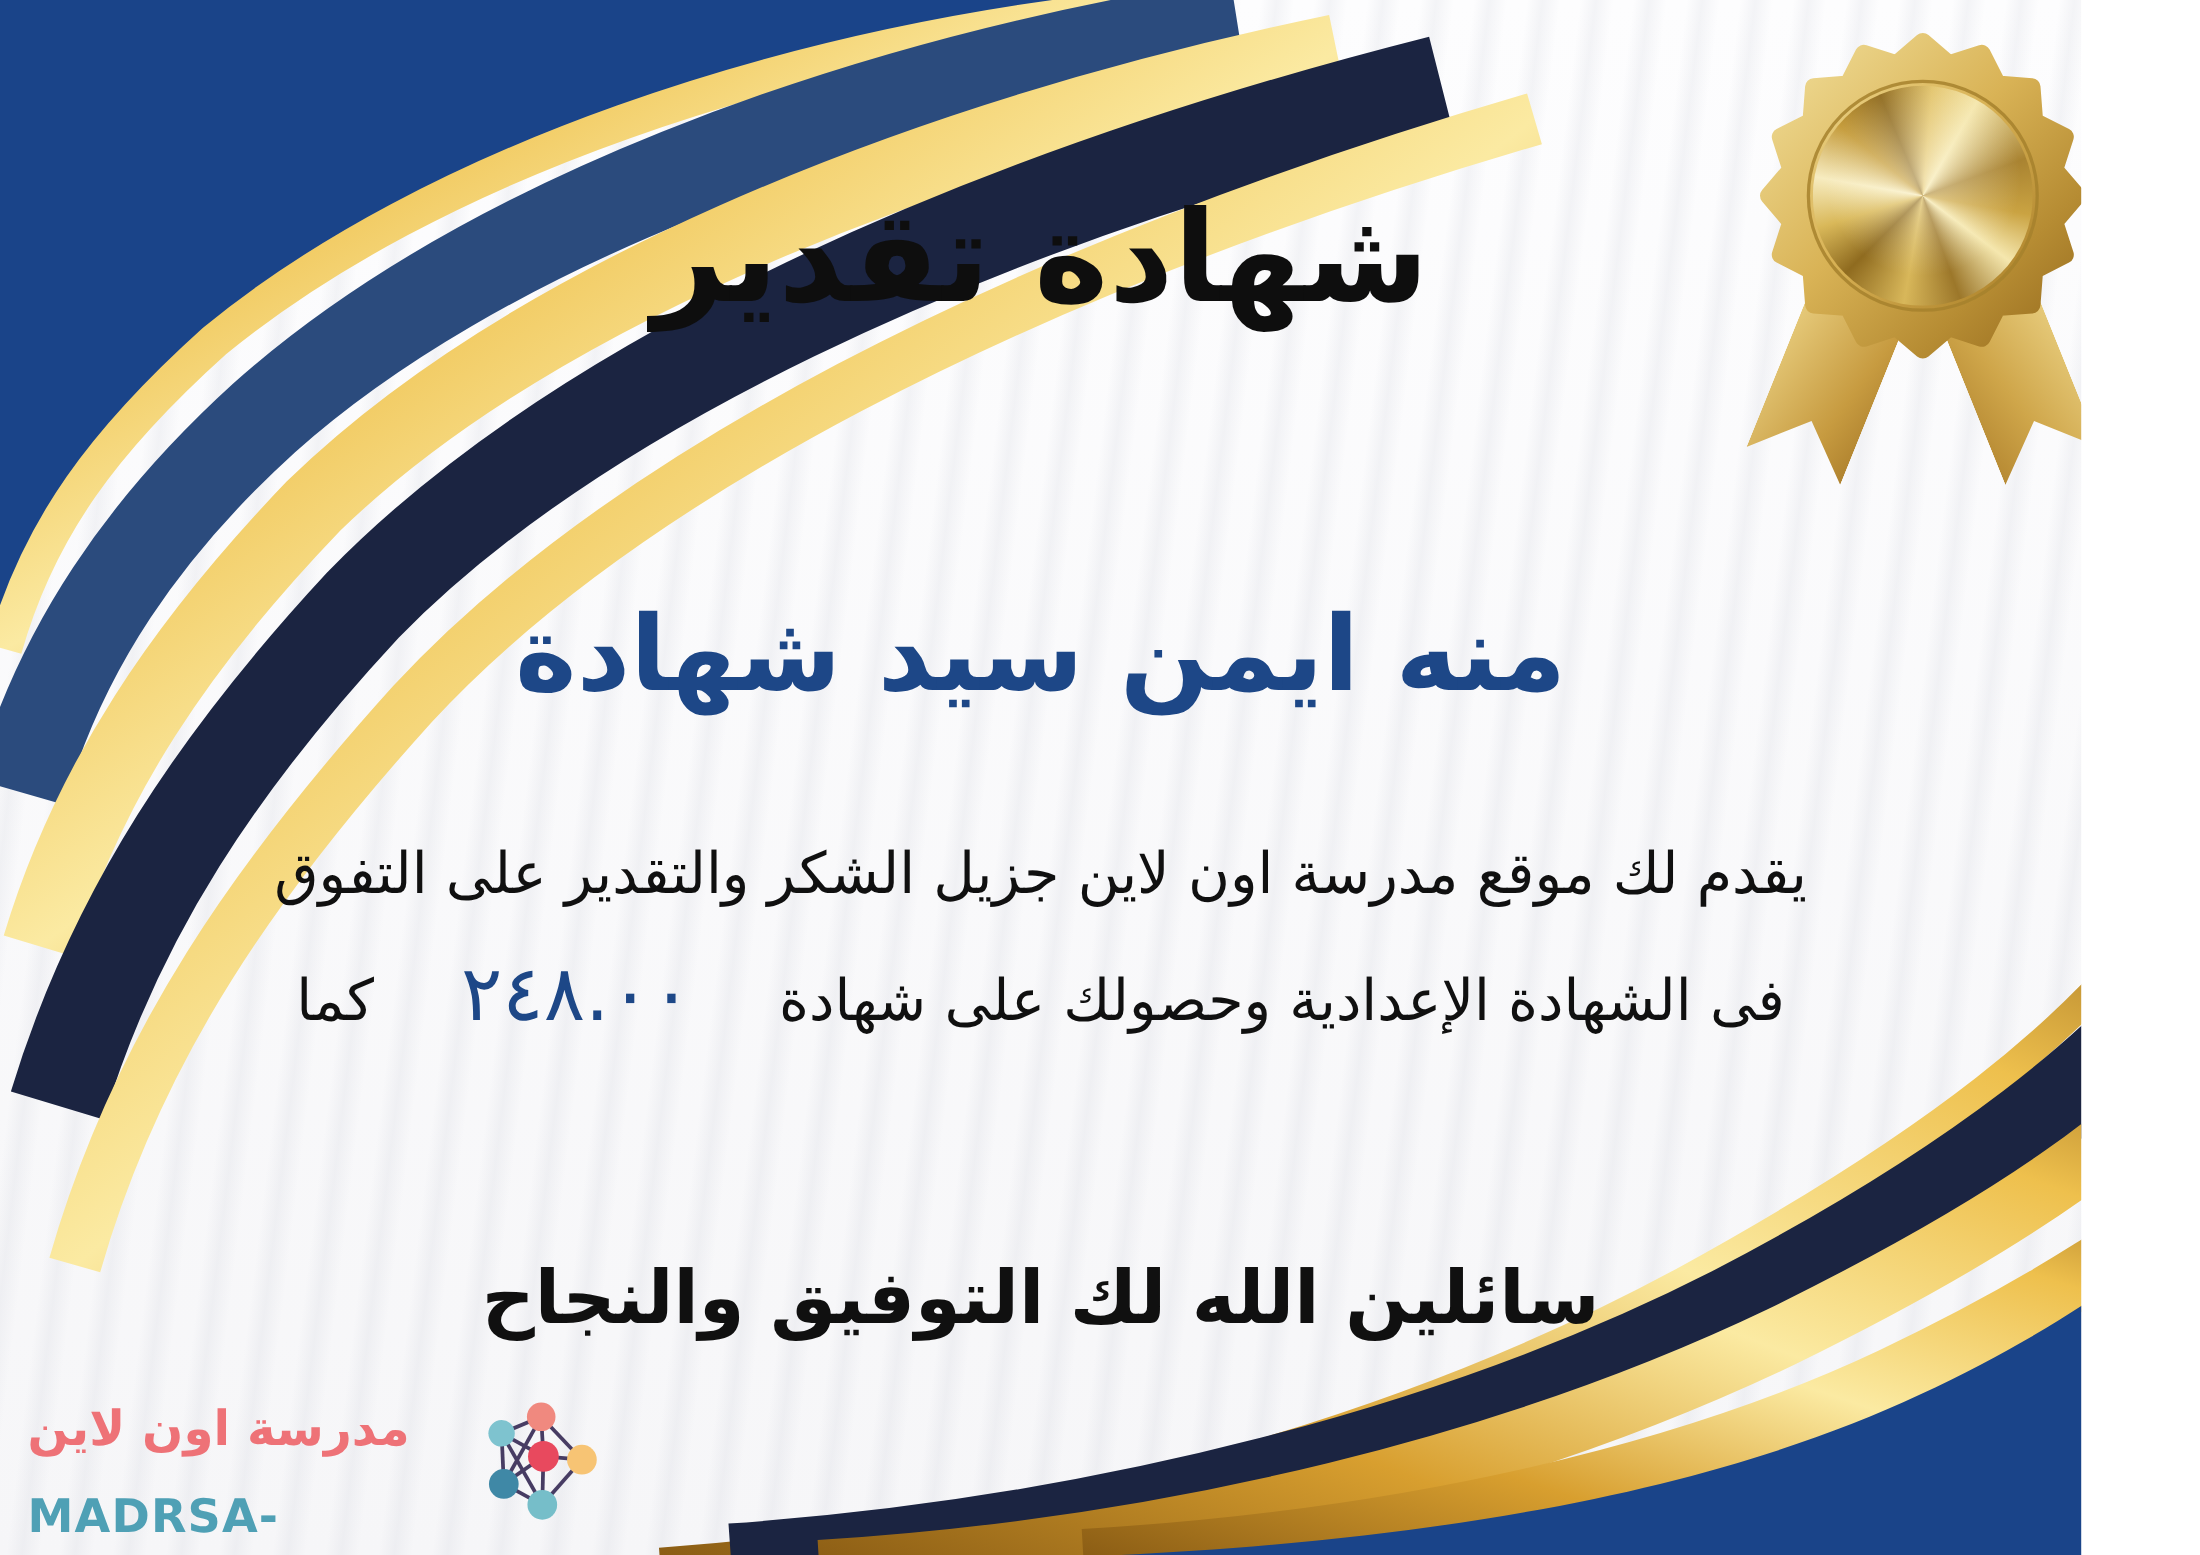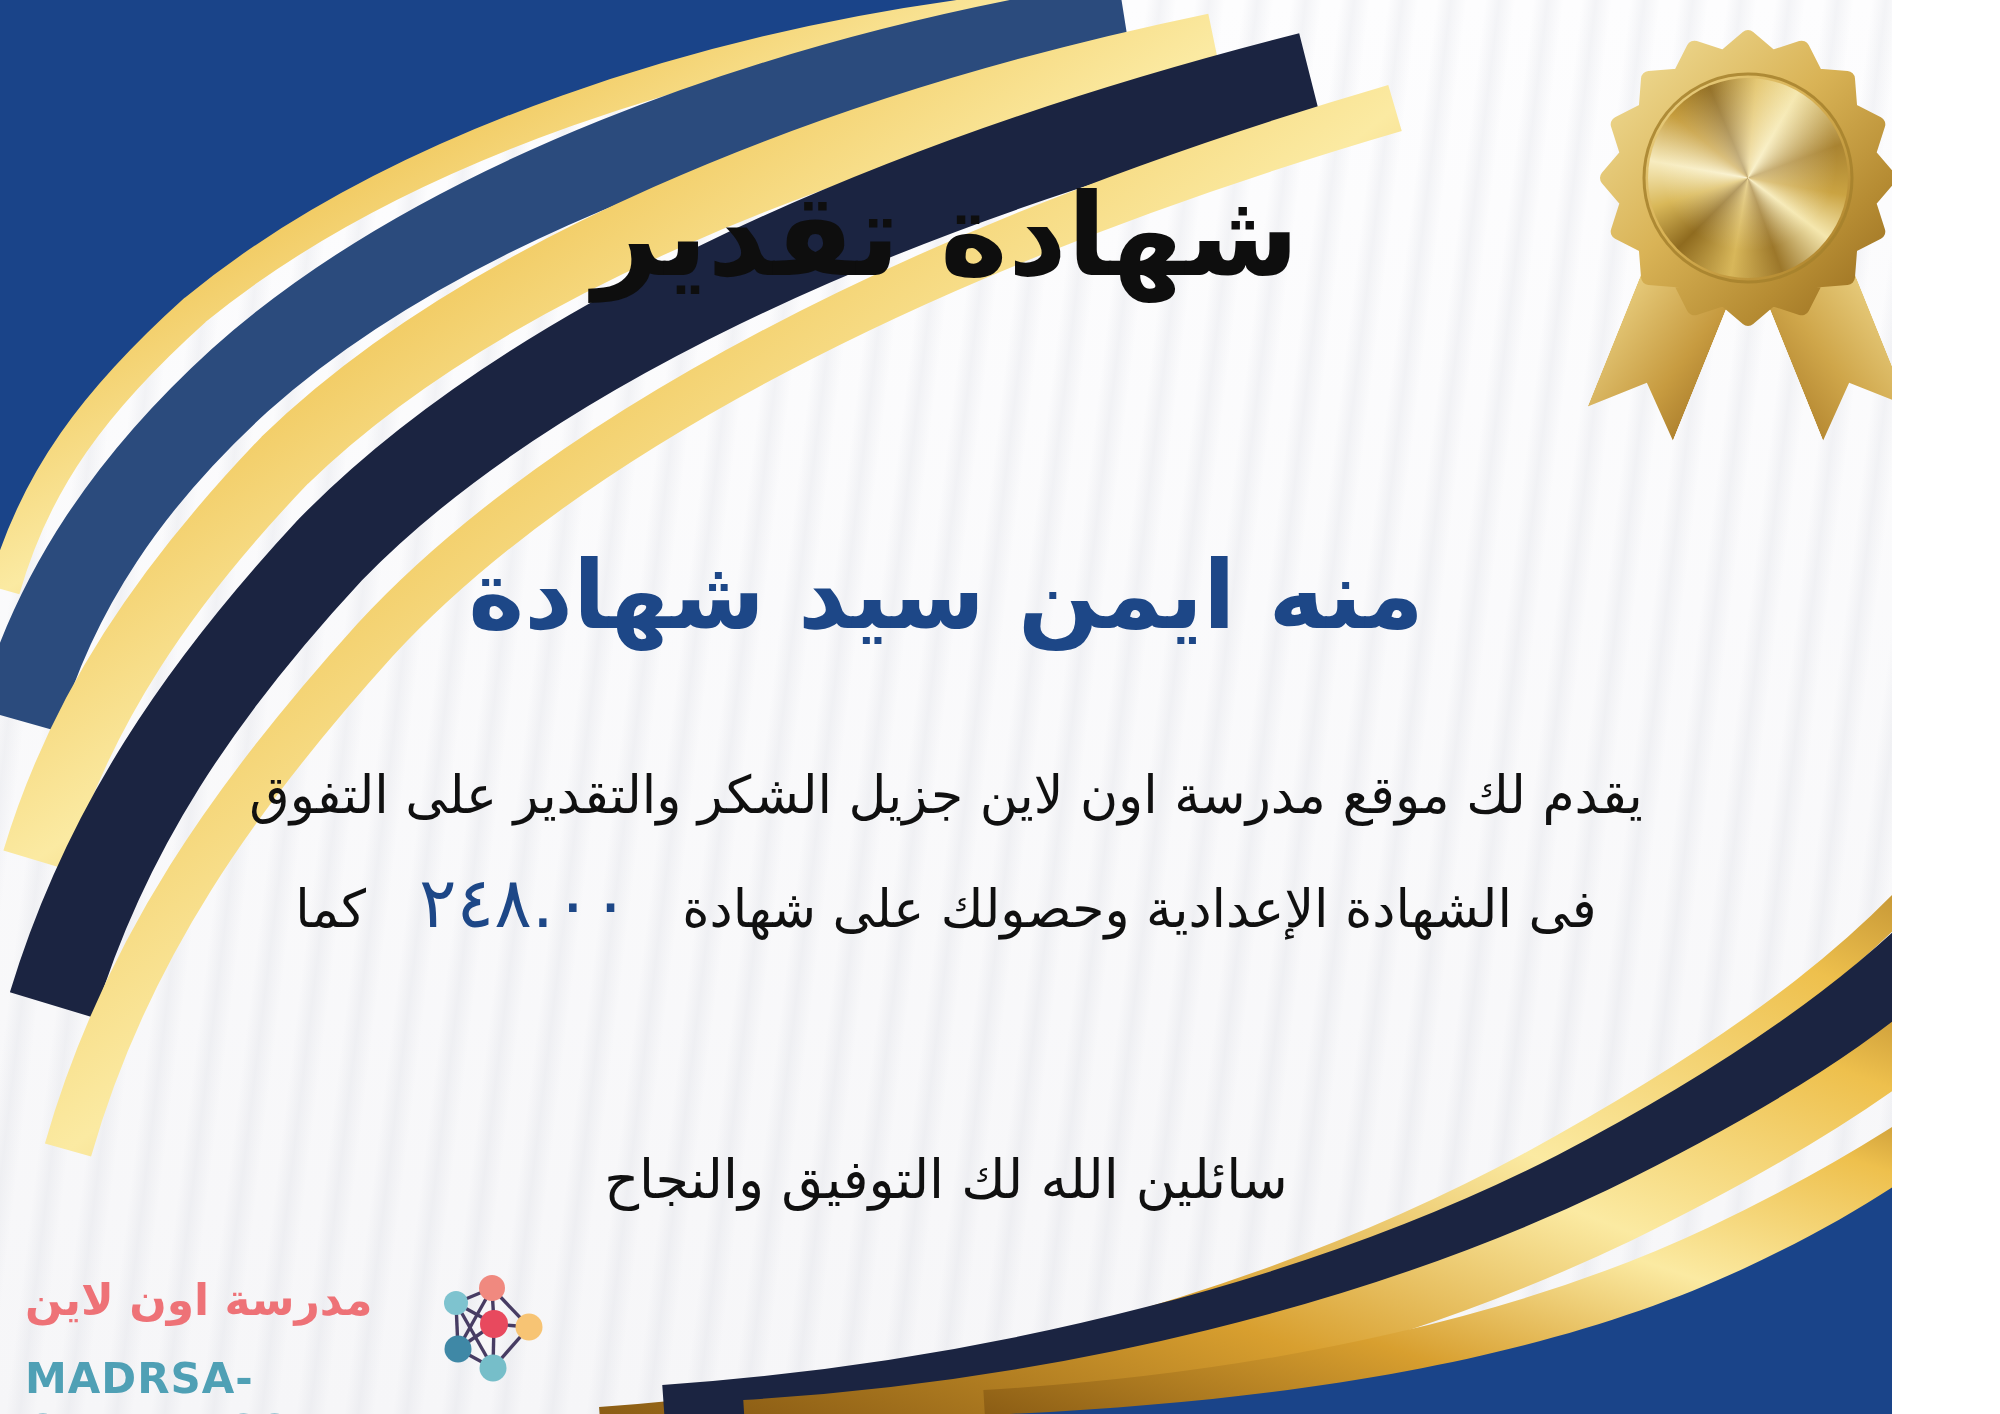--- a/index.html
+++ b/index.html
@@ -9,22 +9,22 @@
     background:
       repeating-linear-gradient(97deg, rgba(203,206,216,0.20) 0px, rgba(255,255,255,0) 16px, rgba(255,255,255,0) 34px, rgba(203,206,216,0.20) 48px),
       linear-gradient(#fdfdfe,#f6f6f8);
   }
   .deco{position:absolute;left:0;top:0;width:2000px;height:1414px;}
   .txt{position:absolute;left:0;width:100%;text-align:center;direction:rtl;}
   .title{top:150px;font-size:115px;line-height:170px;font-weight:700;color:#0e0e0e;}
   .name{top:540px;font-size:95px;line-height:110px;font-weight:700;color:#1d4787;}
   .body-text{top:741px;font-size:52px;font-weight:400;color:#101010;}
   .body-line{height:108px;line-height:108px;}
-  .score{font-size:70px;color:#1d4787;letter-spacing:2px;margin:0 53px;}
-  .closing{top:1135px;font-size:54px;line-height:90px;font-weight:400;color:#101010;}
+  .score{font-size:70px;color:#1d4787;letter-spacing:2px;margin:0 79px;}
+  .closing{top:1135px;font-size:67px;line-height:90px;font-weight:700;color:#101010;}
   
   .medal{position:absolute;left:1598px;top:28px;width:300px;height:390px;}
   .ribbon{position:absolute;width:92px;height:170px;top:238px;transform-origin:top center;
           clip-path:polygon(0 0,100% 0,100% 100%,50% 74%,0 100%);z-index:1;}
   .ribbon.left {left:50px; transform:rotate(22deg); background:linear-gradient(105deg,#e8cd7e,#c79b40 70%,#b0832f);}
   .ribbon.right{left:158px;transform:rotate(-22deg);background:linear-gradient(255deg,#e8cd7e,#cfa64a 60%,#b78a33);}
   .rosette-svg{position:absolute;left:0;top:0;z-index:2;}
   .medal-face{position:absolute;left:50px;top:50px;width:200px;height:200px;border-radius:50%;z-index:3;
     background:
       radial-gradient(circle at 50% 42%, rgba(255,252,235,0.50), rgba(255,255,255,0) 58%),

